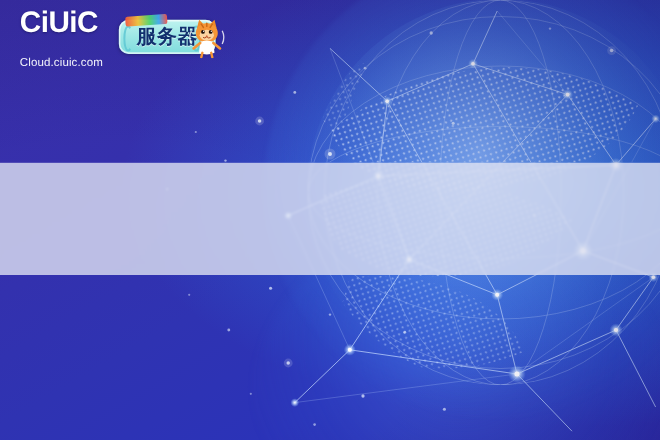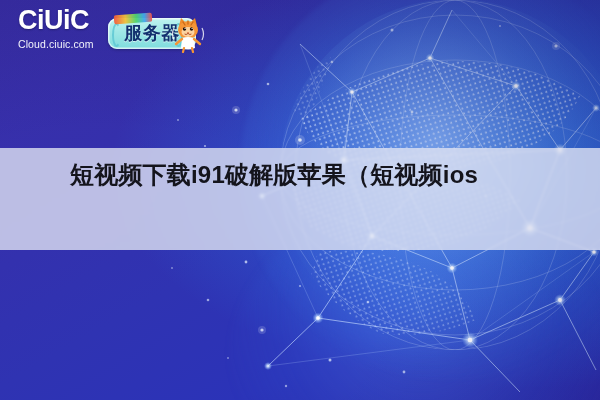--- a/index.html
+++ b/index.html
@@ -67,21 +67,21 @@
   }
   .logo-word {
     font-size: 27px;
     font-weight: bold;
     color: #ffffff;
     letter-spacing: -0.5px;
     line-height: 1;
     text-shadow: 0 1px 2px rgba(10,10,60,0.45);
   }
   .logo-tag {
-    margin-top: 5px;
+    margin-top: 18px;
     font-size: 10.5px;
     color: #f2f3fb;
     letter-spacing: 0.1px;
     line-height: 1;
   }
 
   
   .badge {
     position: absolute;
     left: 108px;
@@ -341,16 +341,15 @@
       <path d="M12 25 L6 30" stroke="#f59536" stroke-width="2.4" stroke-linecap="round"></path>
       <path d="M24 25 L30 30" stroke="#f59536" stroke-width="2.4" stroke-linecap="round"></path>
 
       <path d="M14 34 L13 38" stroke="#f59536" stroke-width="2.2" stroke-linecap="round"></path>
       <path d="M22 34 L23 38" stroke="#f59536" stroke-width="2.2" stroke-linecap="round"></path>
     </svg>
   </div>
 
   <div class="text-band"></div>
   <div class="band-text">
-    <div>短视频下载i91破解版苹果（短视频ios</div>
   </div>
 
 </div>
 
 </body></html>

